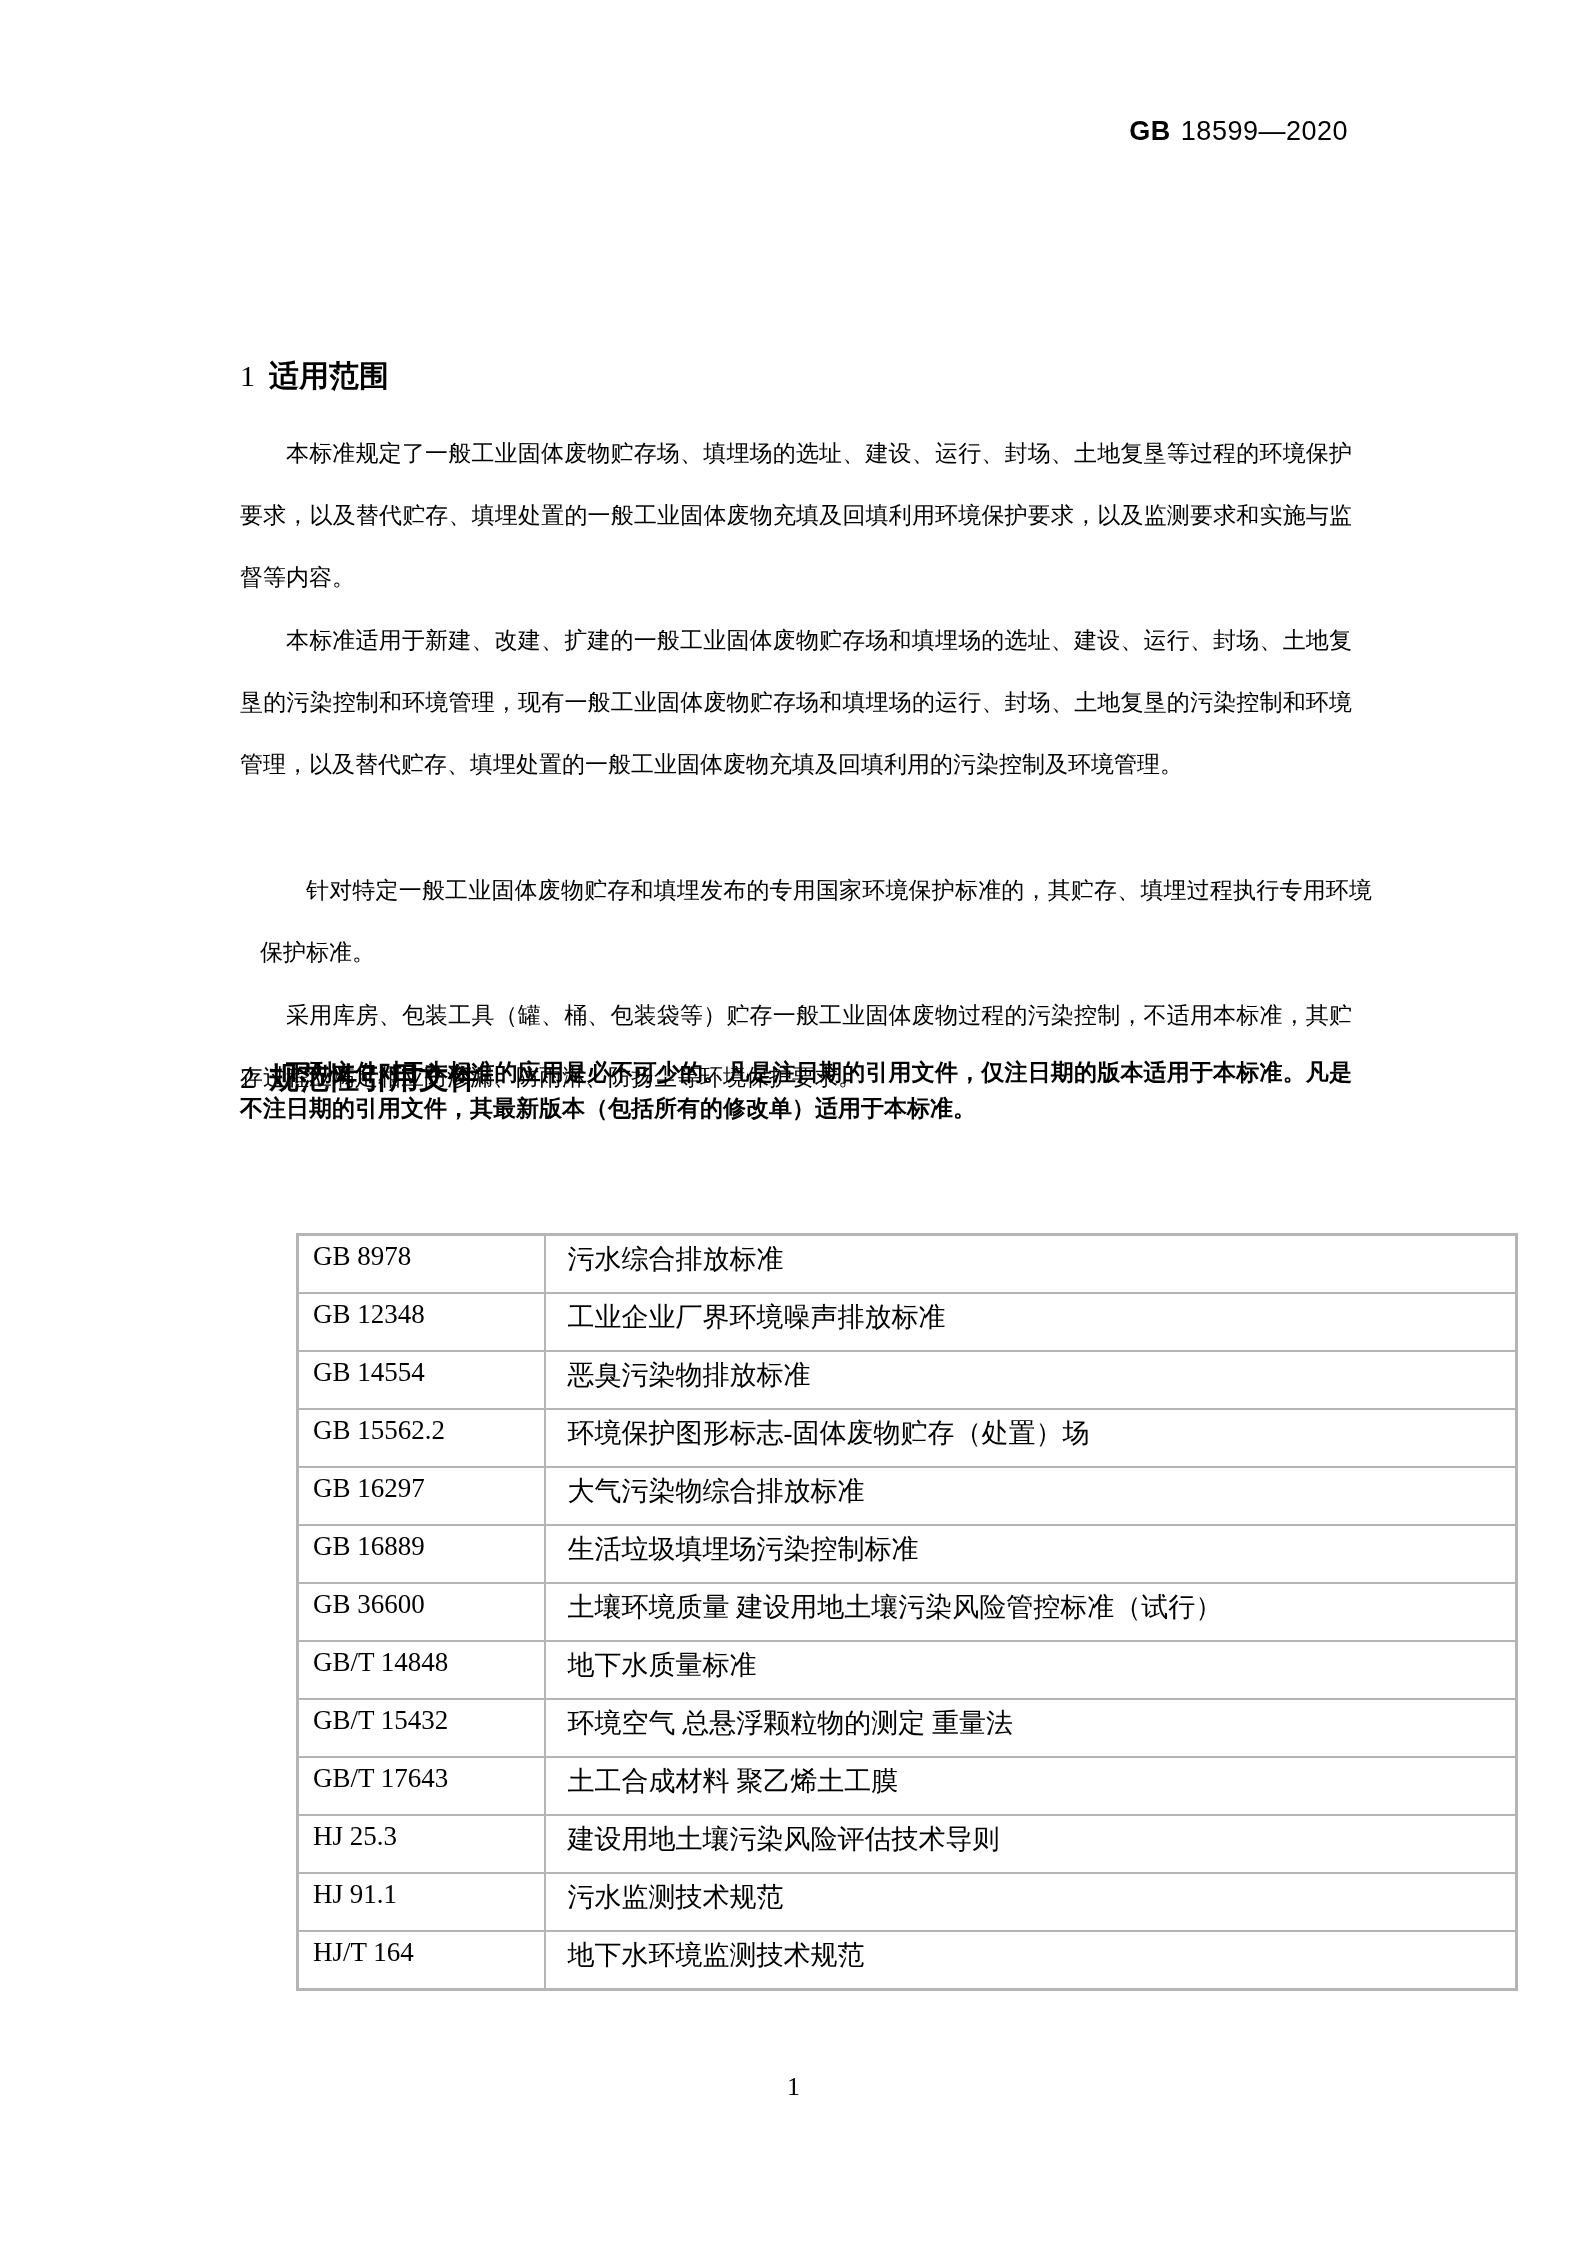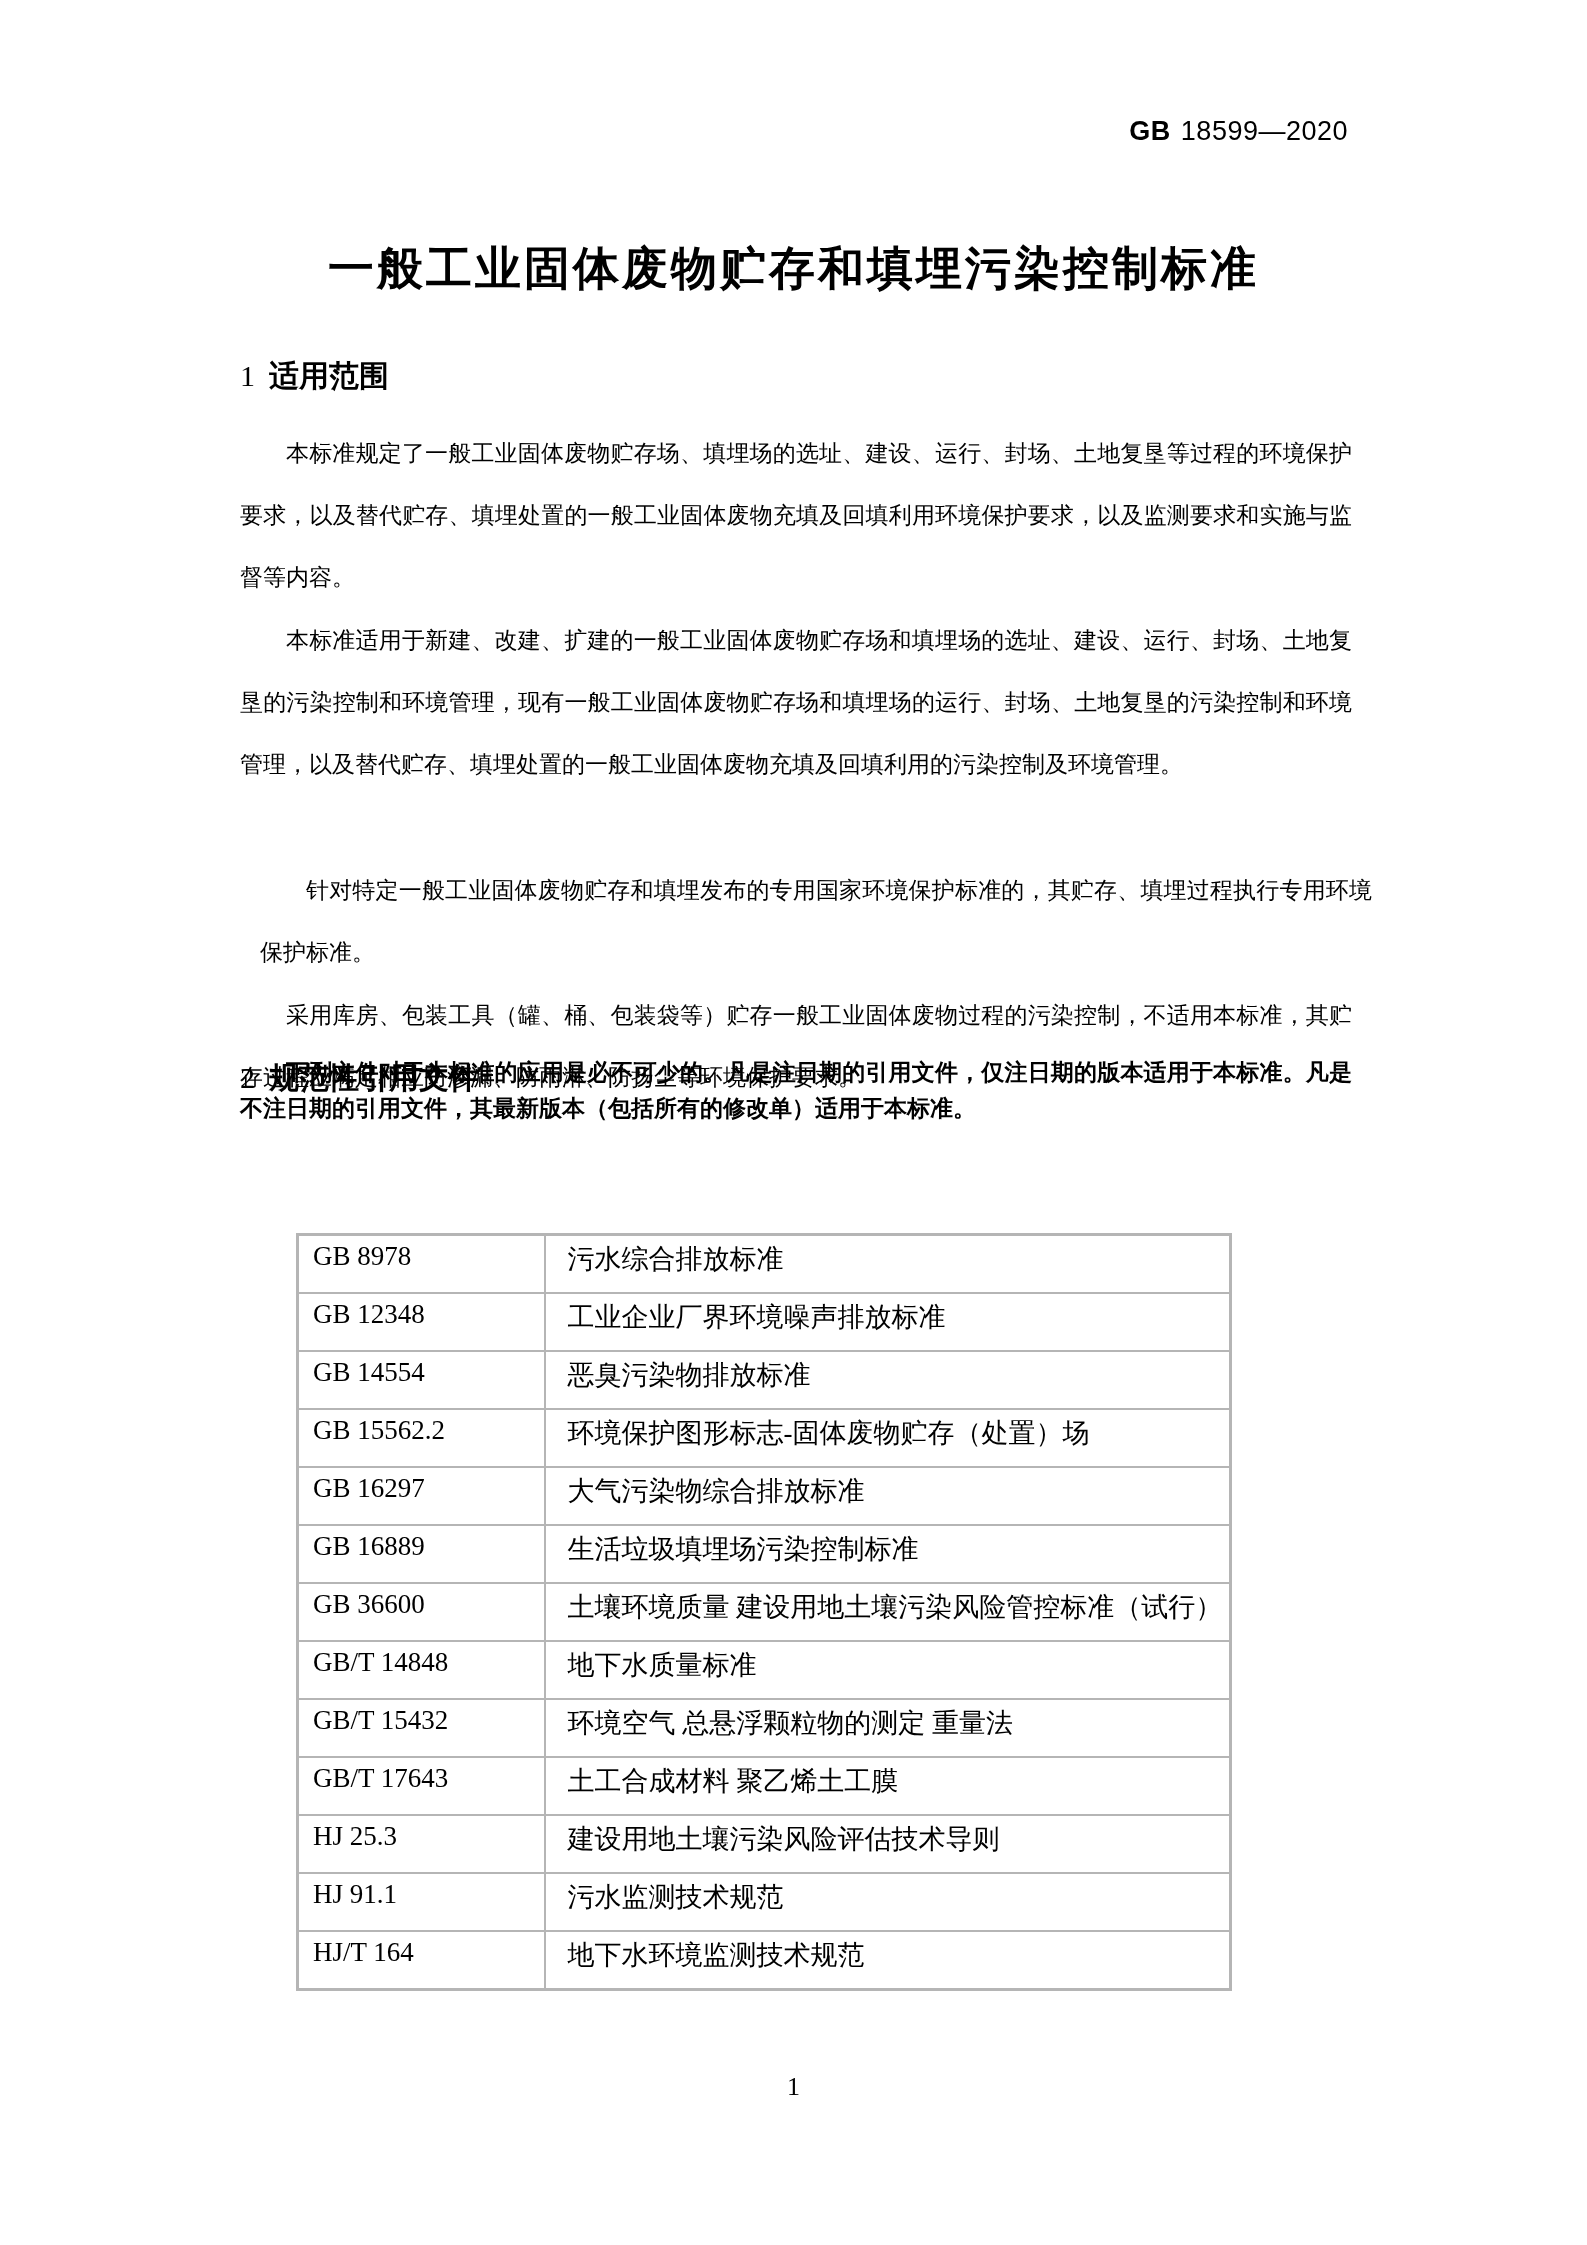--- a/index.html
+++ b/index.html
@@ -74,21 +74,21 @@
   .p-2 { top: 610px; }
   .p-3 { top: 860px; margin-left: 20px; }
   .p-4 { top: 985px; }
   .p-5 { top: 1055px; line-height: 36px; font-weight: bold; }
 
   
   .refs-table {
     position: absolute;
     top: 1233px;
     left: 296px;
-    width: 936px;
+    width: 1222px;
     border-collapse: collapse;
     table-layout: fixed;
     font-family: "Liberation Serif", "DejaVu Serif", serif;
     font-size: 27px;
     border: 3px solid #b5b5b5;
   }
   .refs-table td {
     border: 2px solid #b5b5b5;
     height: 51px;
     vertical-align: top;
@@ -112,21 +112,20 @@
 </style>
 </head>
 <body>
 
 <div class="page">
 
   <div class="std-code">
     <span class="prefix">GB</span><span class="number">18599—2020</span>
   </div>
 
-  <h1 class="doc-title">一般工业固体废物贮存和填埋污染控制标准</h1>
 
   <h2 class="sec-heading h-sec1">
     <span class="sec-num">1</span><span class="sec-label">适用范围</span>
   </h2>
 
   <p class="body-par p-1">本标准规定了一般工业固体废物贮存场、填埋场的选址、建设、运行、封场、土地复垦等过程的环境保护要求，以及替代贮存、填埋处置的一般工业固体废物充填及回填利用环境保护要求，以及监测要求和实施与监督等内容。</p>
   <p class="body-par p-2">本标准适用于新建、改建、扩建的一般工业固体废物贮存场和填埋场的选址、建设、运行、封场、土地复垦的污染控制和环境管理，现有一般工业固体废物贮存场和填埋场的运行、封场、土地复垦的污染控制和环境管理，以及替代贮存、填埋处置的一般工业固体废物充填及回填利用的污染控制及环境管理。</p>
   <p class="body-par p-3">针对特定一般工业固体废物贮存和填埋发布的专用国家环境保护标准的，其贮存、填埋过程执行专用环境保护标准。</p>
   <p class="body-par p-4">采用库房、包装工具（罐、桶、包装袋等）贮存一般工业固体废物过程的污染控制，不适用本标准，其贮存过程应满足相应防渗漏、防雨淋、防扬尘等环境保护要求。</p>
 

